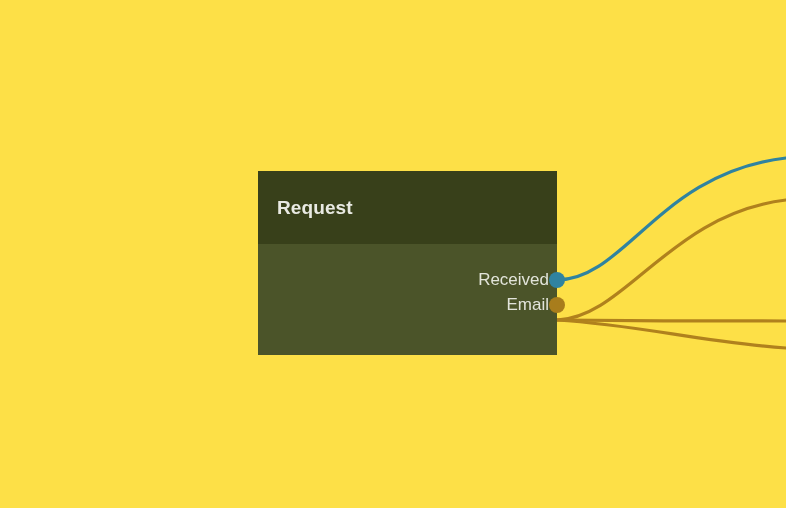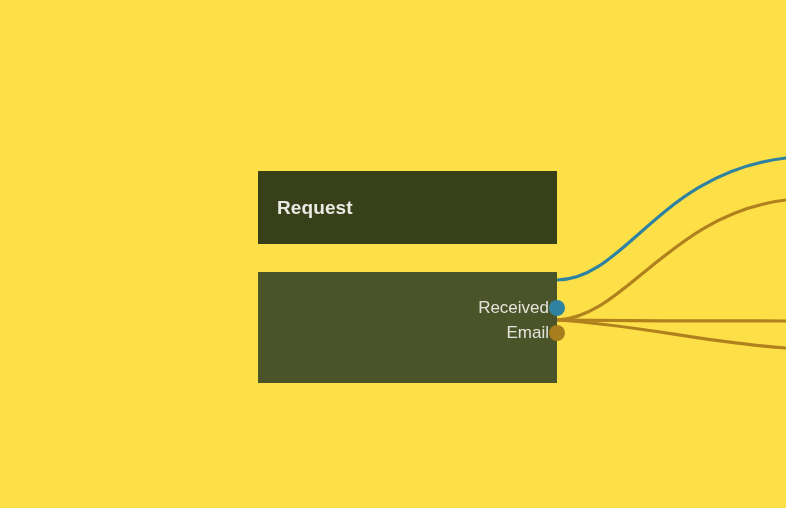--- a/index.html
+++ b/index.html
@@ -52,21 +52,20 @@
     font-size: 19px;
     font-weight: 700;
     letter-spacing: 0.1px;
     color: #e9eae3;
     white-space: nowrap;
   }
   .node-body {
     box-sizing: border-box;
     position: relative;
     height: 111px;
-    margin-top: 28px;
   }
 
   
   .port-row {
     position: absolute;
     right: 0;
     display: flex;
     align-items: center;
     justify-content: flex-end;
     height: 20px;

